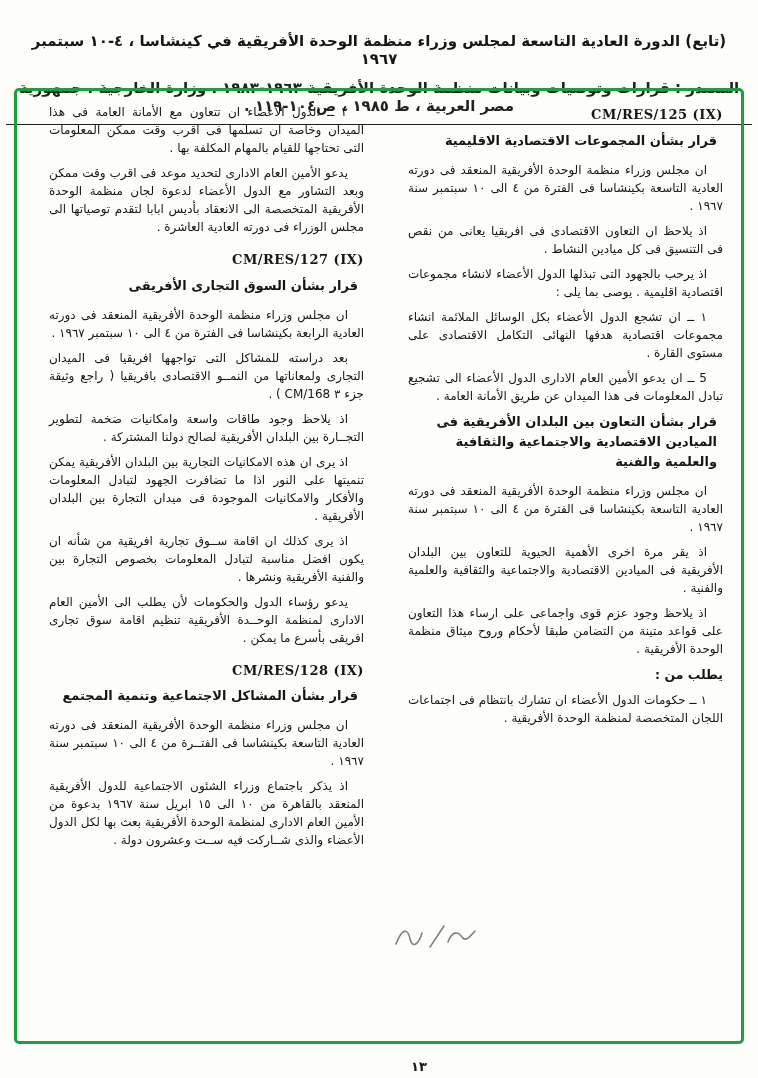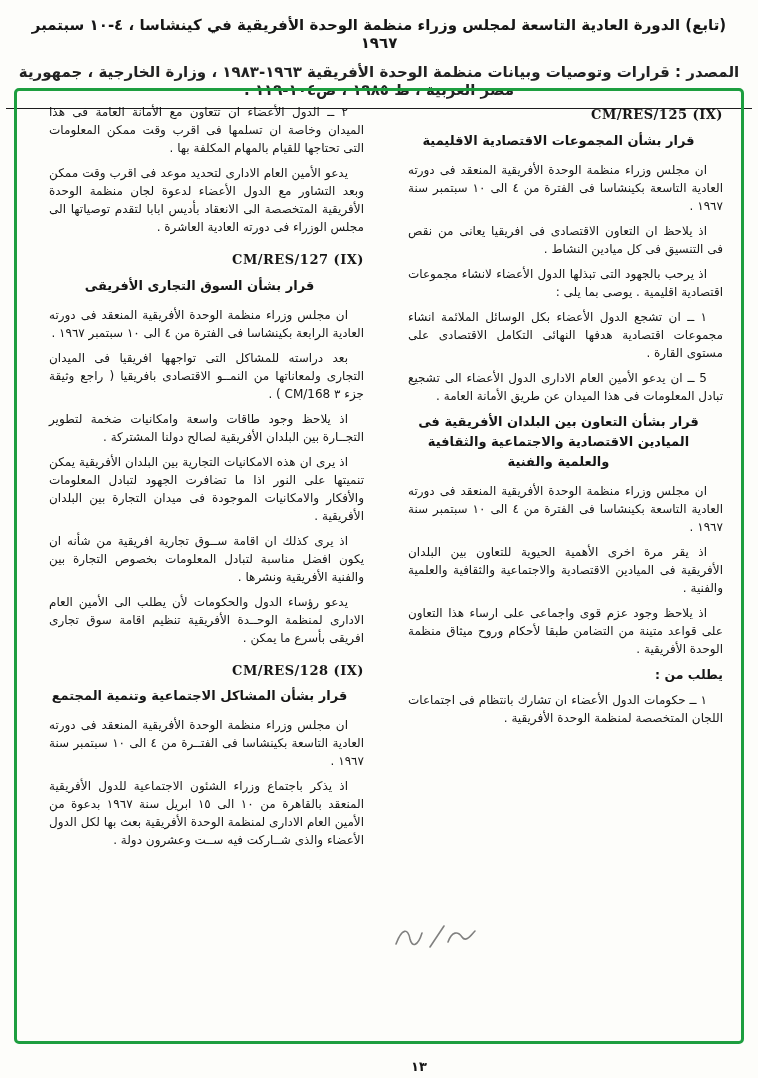--- a/index.html
+++ b/index.html
@@ -6,21 +6,21 @@
   .page {
     position: relative;
     width: 758px;
     height: 1078px;
     margin: 0 auto;
     background: #fdfdfa;
     font-family: "DejaVu Sans", sans-serif;
     color: #161616;
     overflow: hidden;
   }
-  .header { text-align: center; padding-top: 16px; direction: rtl; }
+  .header { text-align: center; padding-top: 32px; direction: rtl; }
   .header-title {
     font-weight: bold;
     font-size: 15px;
     direction: rtl;
     padding: 0 20px;
   }
   .header-source {
     font-weight: bold;
     font-size: 15px;
     margin-top: 11px;
@@ -64,21 +64,21 @@
     unicode-bidi: embed;
     font-family: "DejaVu Serif", serif;
     font-weight: bold;
     font-size: 13px;
     margin: 14px 0 6px 0;
     letter-spacing: 0.5px;
   }
   .section:first-child .res-code { margin-top: 2px; }
   .res-title {
     font-weight: bold;
-    text-align: center;
+    text-align: right;
     font-size: 13px;
     margin: 4px 6px 10px 6px;
     line-height: 1.55;
   }
   .para {
     margin: 0 0 7px 14px;
     text-indent: 16px;
   }
   .subhead {
     font-weight: bold;

